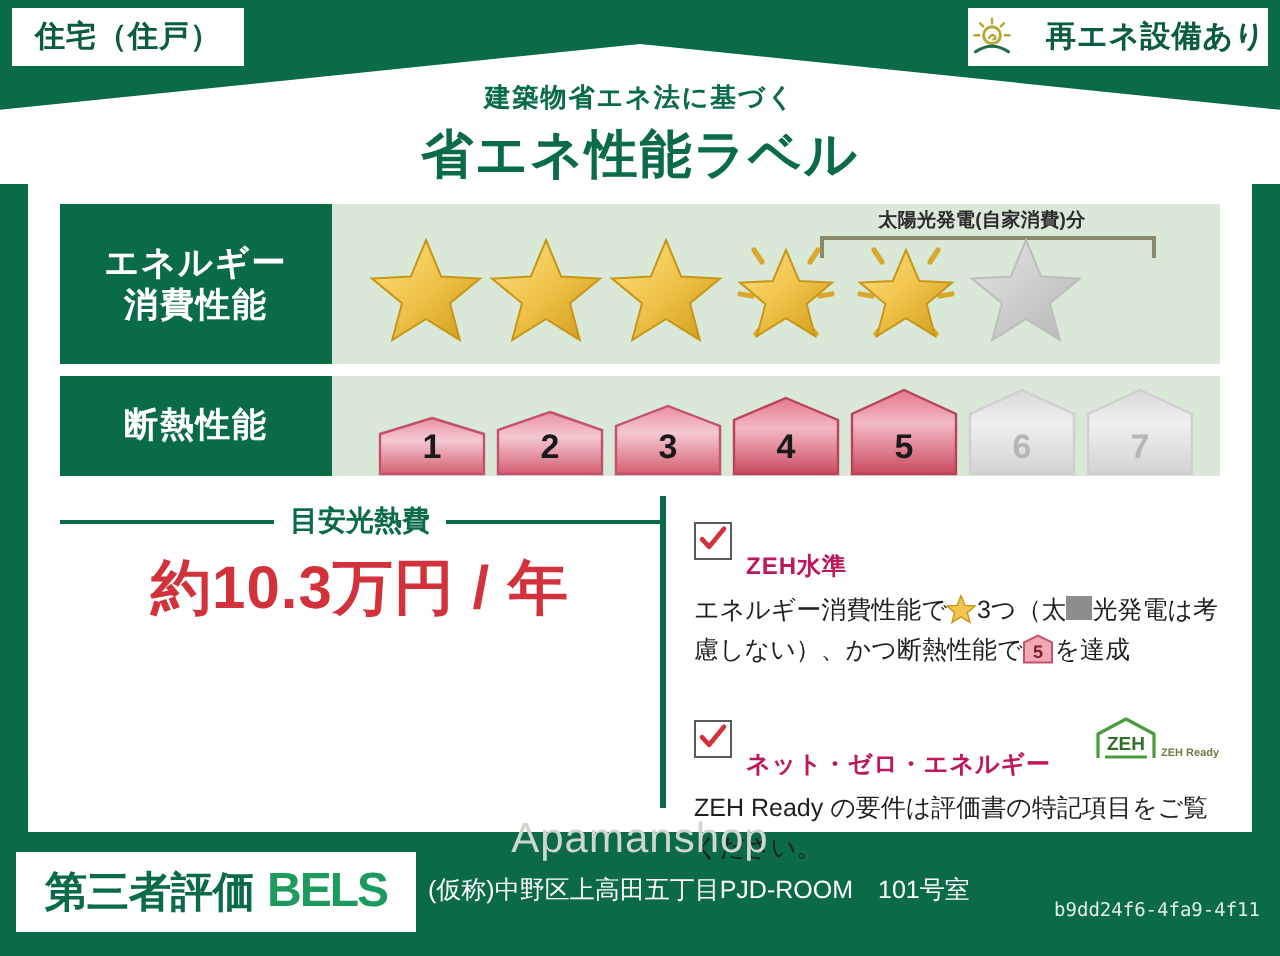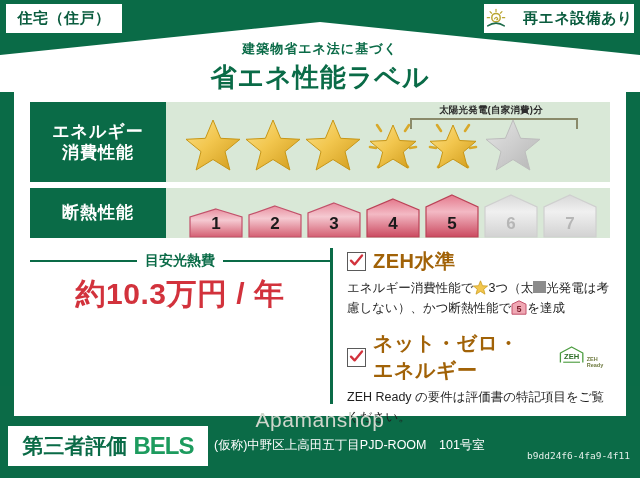--- a/index.html
+++ b/index.html
@@ -99,21 +99,21 @@
     margin-top:10px;font-size:12.5px;color:#1f1f1f;line-height:1.55;
     text-align:justify;
   }
 
   .chk-line{display:flex;align-items:center;gap:7px;}
   .chk{
     width:17px;height:17px;flex:0 0 17px;border:1.6px solid #5a5a5a;background:#fff;
     position:relative;
   }
   .chk svg{position:absolute;left:1px;top:0px;width:15px;height:15px;}
-  .chk-title{font-size:20px;font-weight:bold;color:#a16207;letter-spacing:.5px;}
+  .chk-title{font-size:12px;font-weight:bold;color:#be185d;letter-spacing:.5px;margin-top:27px;}
   .sub-text{font-size:12.5px;color:#1f1f1f;line-height:1.6;margin-top:3px;}
   .inline-star{display:inline-block;width:15px;height:15px;vertical-align:-3px;}
   .inline-house{display:inline-block;width:16px;height:15px;vertical-align:-3px;}
   .redact{display:inline-block;width:13px;height:12px;background:#8d8d8d;vertical-align:-1px;}
   #zeh-badge{display:inline-flex;align-items:flex-end;gap:1px;vertical-align:-6px;margin-left:13px;}
   #zeh-badge .zb-svg{width:34px;height:24px;}
   #zeh-ready{font-size:5.5px;line-height:1.05;color:#6e7a3f;font-weight:bold;}
   #row-net{margin-top:12px;}
 
   

